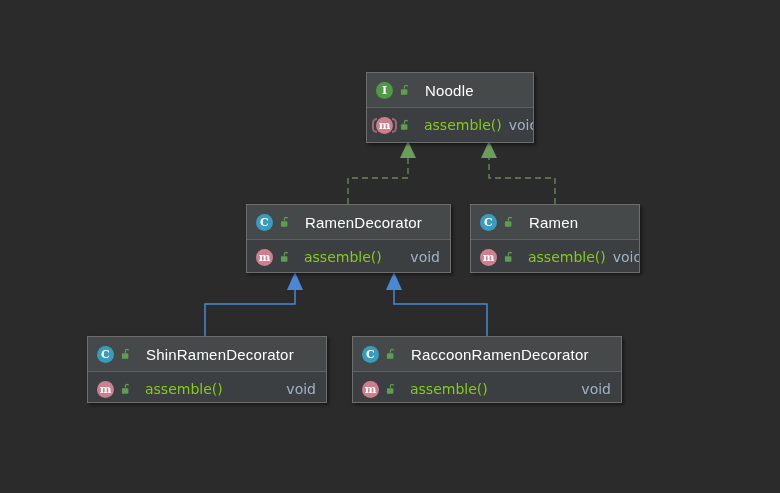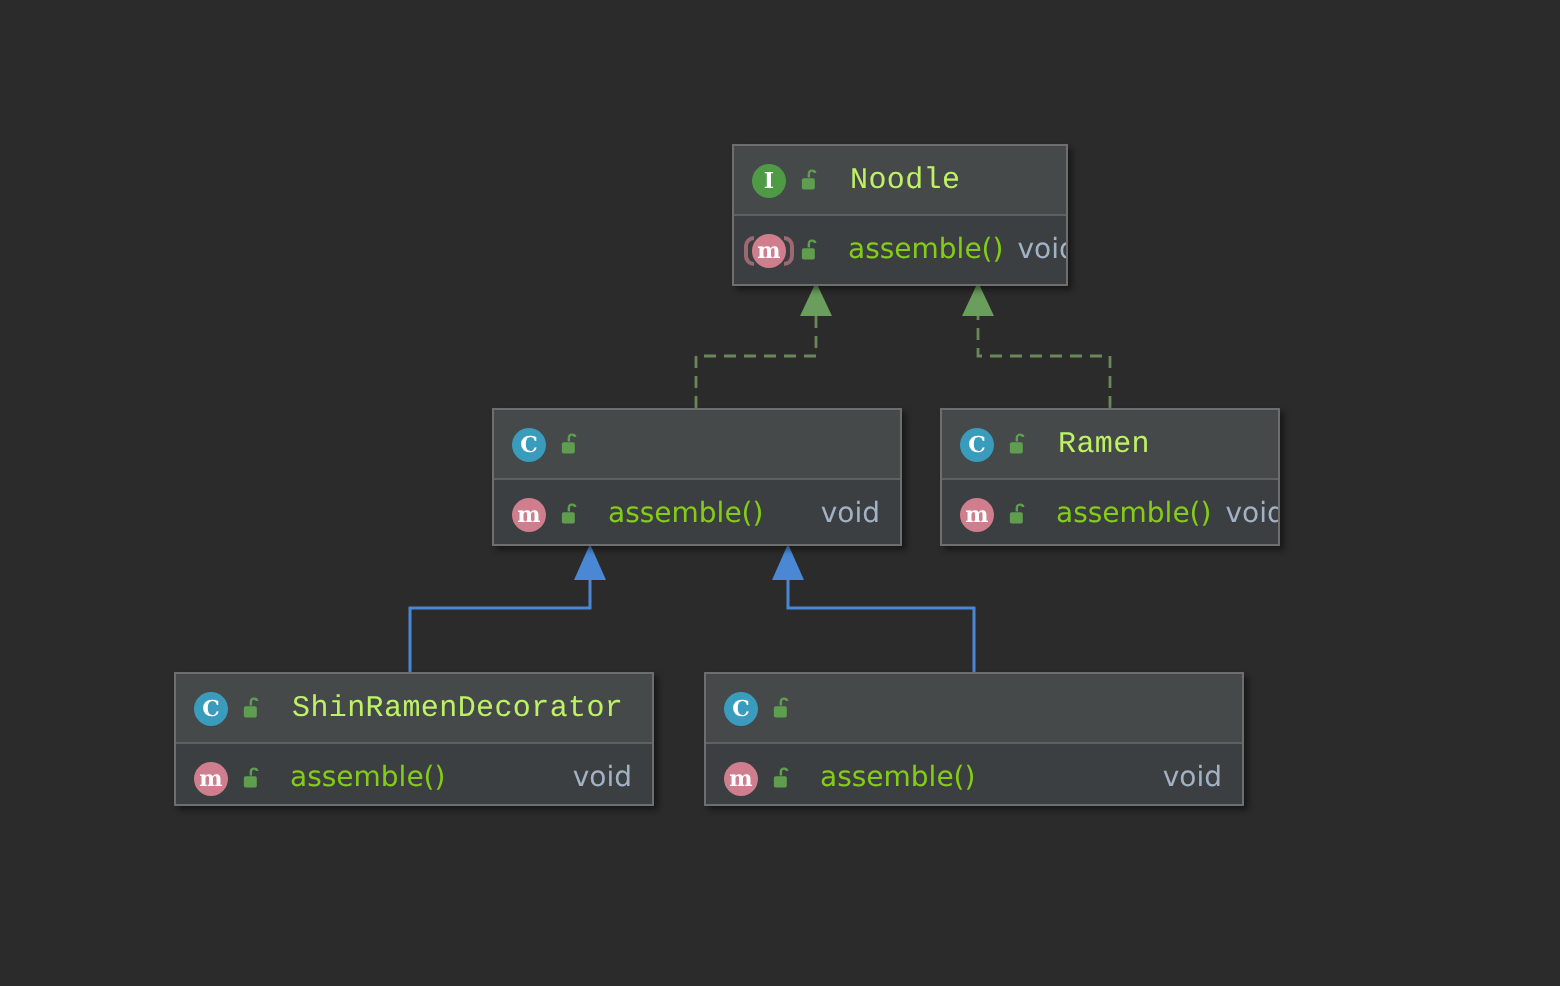--- a/index.html
+++ b/index.html
@@ -48,23 +48,23 @@
   }
   .node-body {
     display: flex;
     align-items: center;
     height: 34px;
     padding: 0 10px 0 9px;
     background: #3c3f41;
     box-sizing: border-box;
   }
   .node-title {
-    font-family: Liberation Mono, monospace;
+    font-family: Liberation Sans, sans-serif;
     font-size: 15px;
-    color: #bef264;
+    color: #ffffff;
     letter-spacing: 0.2px;
     white-space: nowrap;
   }
   .member-name {
     font-family: "DejaVu Sans", sans-serif;
     font-size: 14px;
     color: #84cc16;
     white-space: nowrap;
   }
   .member-type {
@@ -188,20 +188,21 @@
   <div class="node" style="left:246px; top:204px; width:205px; height:69px;">
     <div class="node-header">
       <span class="icon-stack">
         <span class="badge badge-class">C</span>
         <svg class="lock" viewBox="0 0 16 16">
           <path d="M4 6.5 h1.5 V4.3 a2.6 2.6 0 0 1 5.1 -0.3 h-1.6 a1.1 1.1 0 0 0 -2.1 0.3 V6.5 Z" fill="#5f9e4f"></path>
           <rect x="2.2" y="7" width="7.4" height="6.4" rx="1" fill="#5f9e4f"></rect>
         </svg>
       </span>
       <span class="gap-title"></span>
+      <span class="node-title">RamenDecorator</span>
     </div>
     <div class="node-body body-spread">
       <span class="icon-stack">
         <span class="badge badge-method">m</span>
         <svg class="lock" viewBox="0 0 16 16">
           <path d="M4 6.5 h1.5 V4.3 a2.6 2.6 0 0 1 5.1 -0.3 h-1.6 a1.1 1.1 0 0 0 -2.1 0.3 V6.5 Z" fill="#5f9e4f"></path>
           <rect x="2.2" y="7" width="7.4" height="6.4" rx="1" fill="#5f9e4f"></rect>
         </svg>
       </span>
       <span class="gap-member"></span>
@@ -265,20 +266,21 @@
   <div class="node" style="left:352px; top:336px; width:270px; height:67px;">
     <div class="node-header">
       <span class="icon-stack">
         <span class="badge badge-class">C</span>
         <svg class="lock" viewBox="0 0 16 16">
           <path d="M4 6.5 h1.5 V4.3 a2.6 2.6 0 0 1 5.1 -0.3 h-1.6 a1.1 1.1 0 0 0 -2.1 0.3 V6.5 Z" fill="#5f9e4f"></path>
           <rect x="2.2" y="7" width="7.4" height="6.4" rx="1" fill="#5f9e4f"></rect>
         </svg>
       </span>
       <span class="gap-title"></span>
+      <span class="node-title">RaccoonRamenDecorator</span>
     </div>
     <div class="node-body body-spread">
       <span class="icon-stack">
         <span class="badge badge-method">m</span>
         <svg class="lock" viewBox="0 0 16 16">
           <path d="M4 6.5 h1.5 V4.3 a2.6 2.6 0 0 1 5.1 -0.3 h-1.6 a1.1 1.1 0 0 0 -2.1 0.3 V6.5 Z" fill="#5f9e4f"></path>
           <rect x="2.2" y="7" width="7.4" height="6.4" rx="1" fill="#5f9e4f"></rect>
         </svg>
       </span>
       <span class="gap-member"></span>

